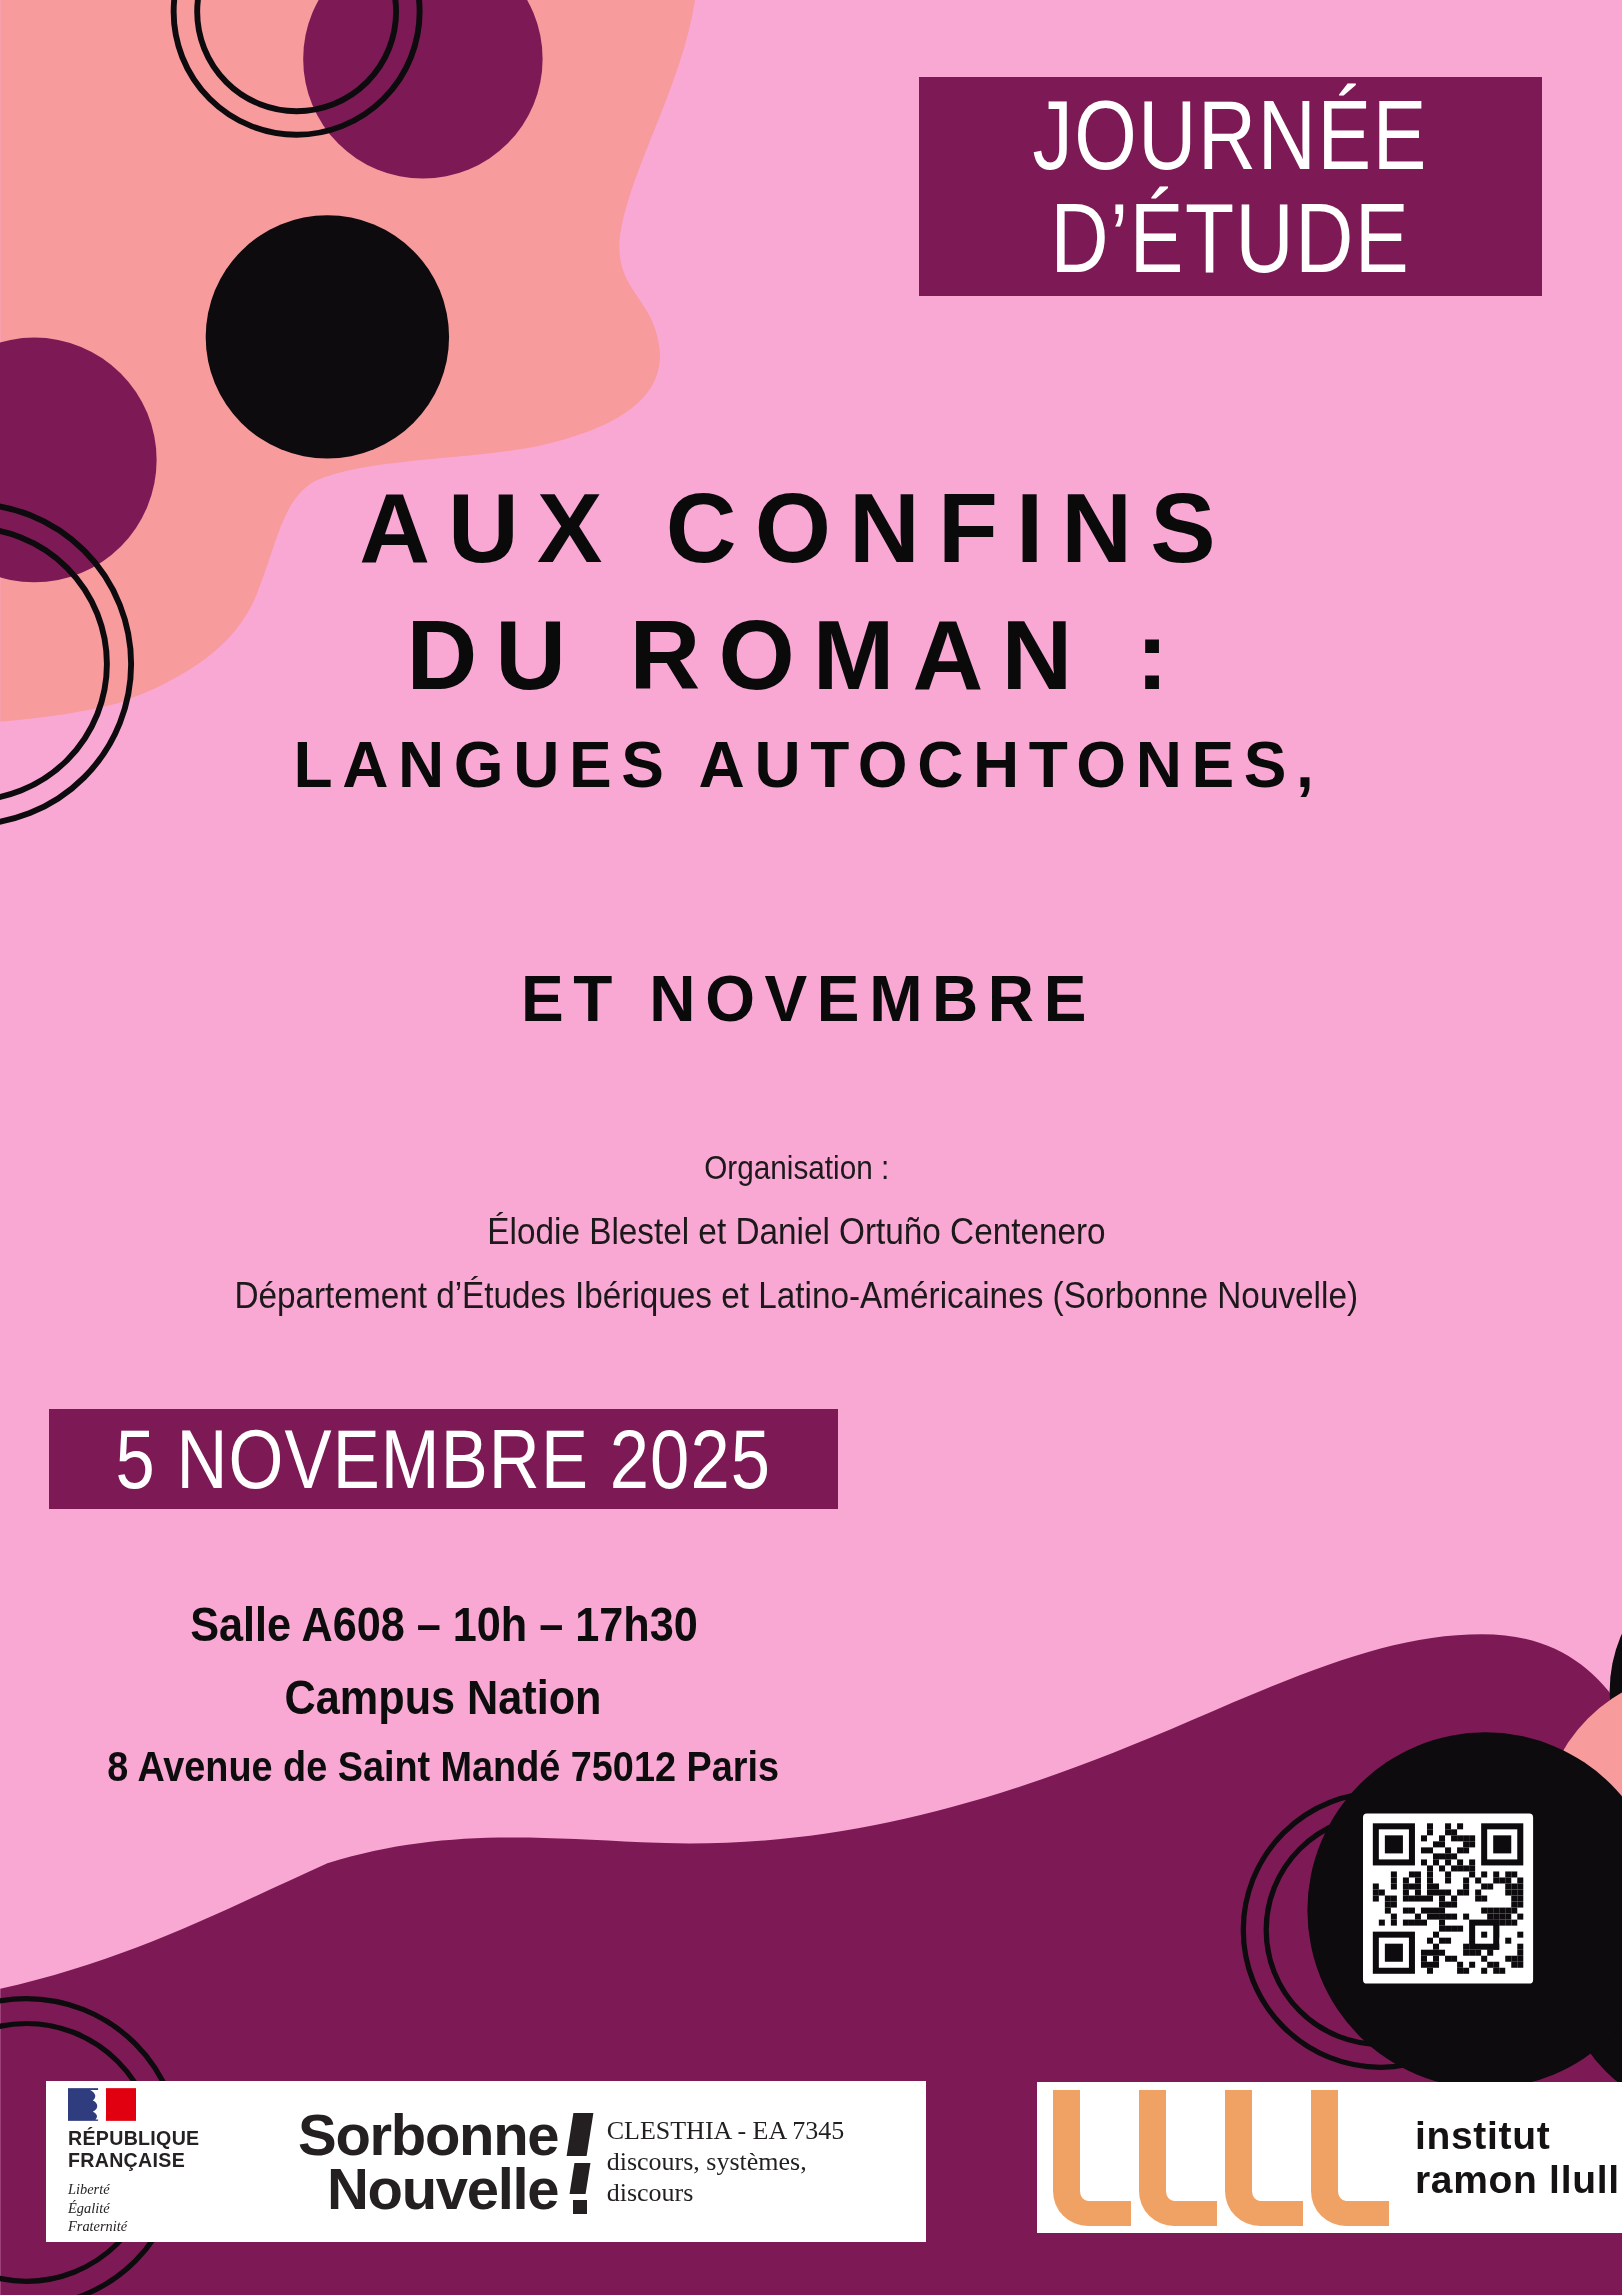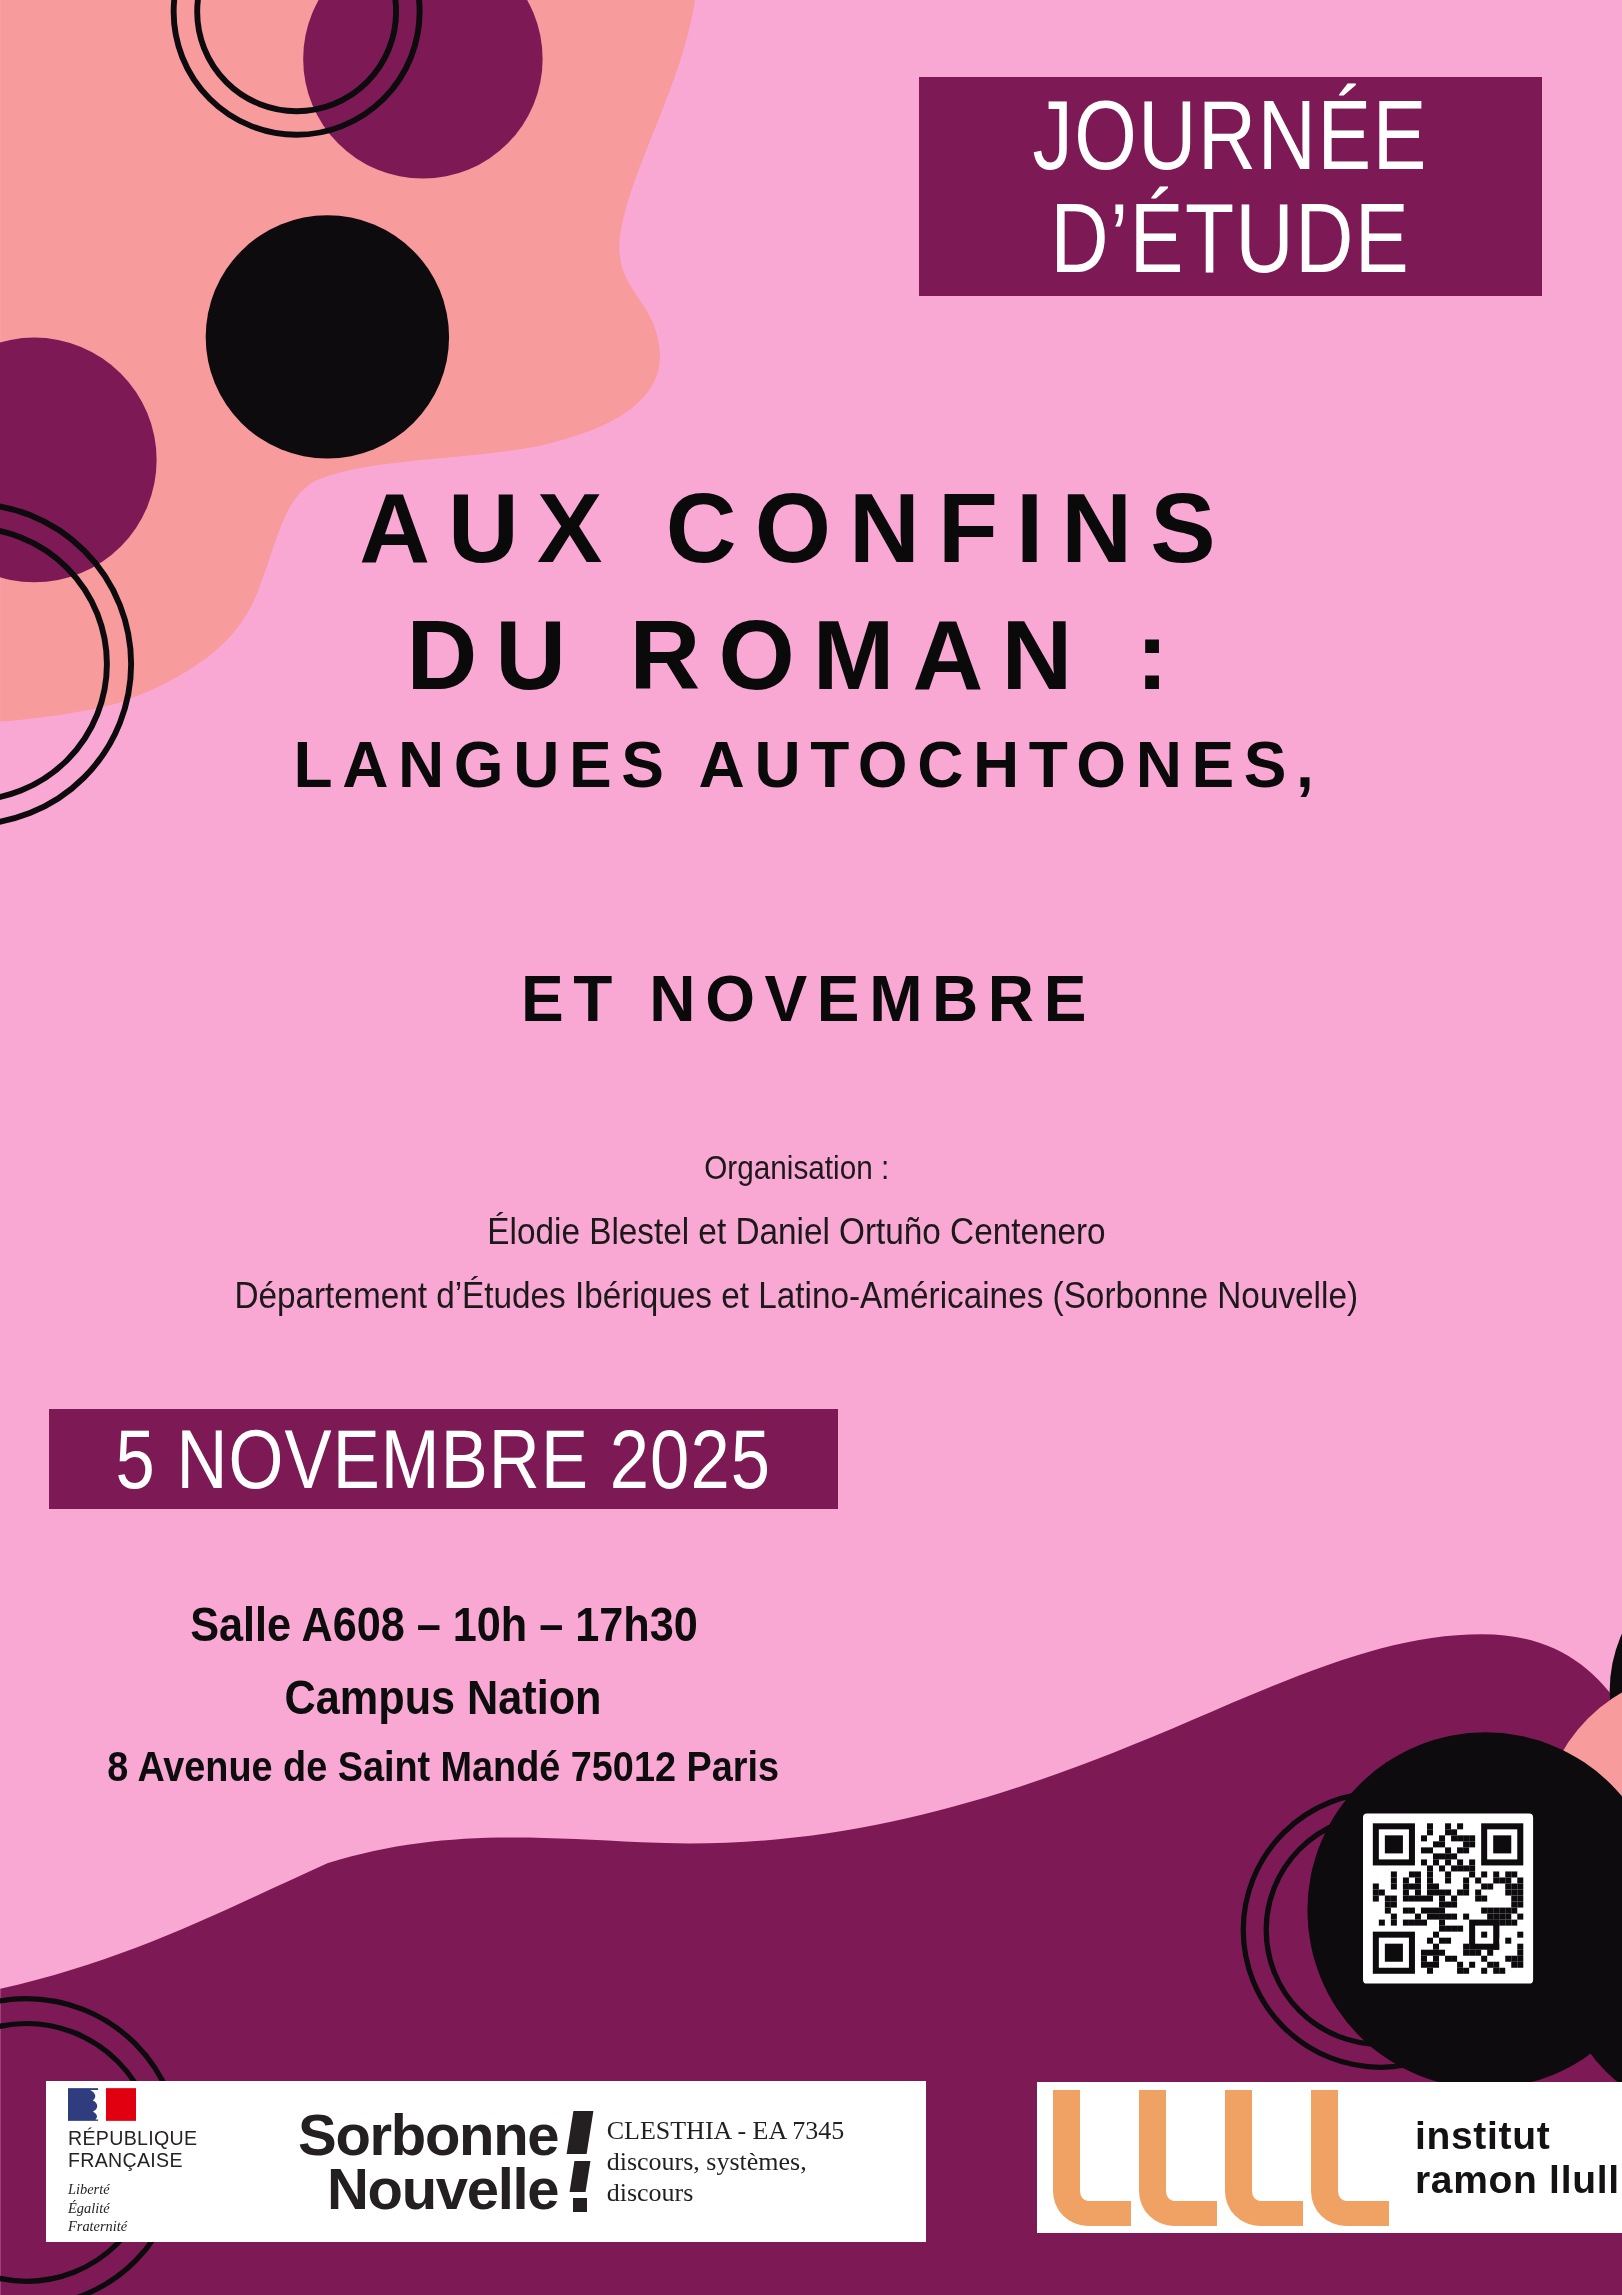--- a/index.html
+++ b/index.html
@@ -45,24 +45,24 @@
   .v3{top:1743px;font-size:42px;}
 
   
   .logobox{
     background:#fff;display:flex;align-items:center;z-index:3;position:absolute;
   }
   .lbleft{left:46px;top:2081px;width:880px;height:161px;}
   .lbright{left:1001px;top:2082px;width:599px;height:151px;justify-content:center;margin-left:36px;}
 
   .rf{margin-left:22px;width:196px;display:flex;flex-direction:column;}
-  .rf-name{font-weight:400;font-size:19.6px;line-height:22px;letter-spacing:0.3px;color:#262223;margin-top:6.5px;}
+  .rf-name{font-weight:700;font-size:19.6px;line-height:22px;letter-spacing:0.3px;color:#262223;margin-top:6.5px;}
   .rf-motto{font-family:"Liberation Serif",serif;font-style:italic;font-size:14.4px;line-height:18.3px;color:#262223;margin-top:9.2px;}
 
-  .sn{margin-left:34px;display:flex;align-items:flex-start;}
+  .sn{margin-left:34px;display:flex;align-items:center;}
   .sn-text{font-weight:700;font-size:58px;line-height:54px;letter-spacing:-1.3px;color:#242021;text-align:right;}
   .sn-bang{margin-left:11.8px;display:flex;flex-direction:column;align-items:center;gap:6.5px;margin-top:3.9px;}
   .sn-bang .b1{width:19.6px;height:43px;background:#242021;transform:skewX(-9deg);}
   .sn-bang .b2{width:16.4px;height:31px;background:#242021;transform:skewX(-9deg);}
   .sn-bang .b3{width:13.7px;height:13.7px;background:#242021;}
   .clesthia{margin-left:17px;font-family:"Liberation Serif",serif;font-size:26px;line-height:31px;color:#221f20;}
 
   .lll-row{display:flex;align-items:flex-start;gap:7.9px;}
   .lll{
     width:51px;height:111px;

